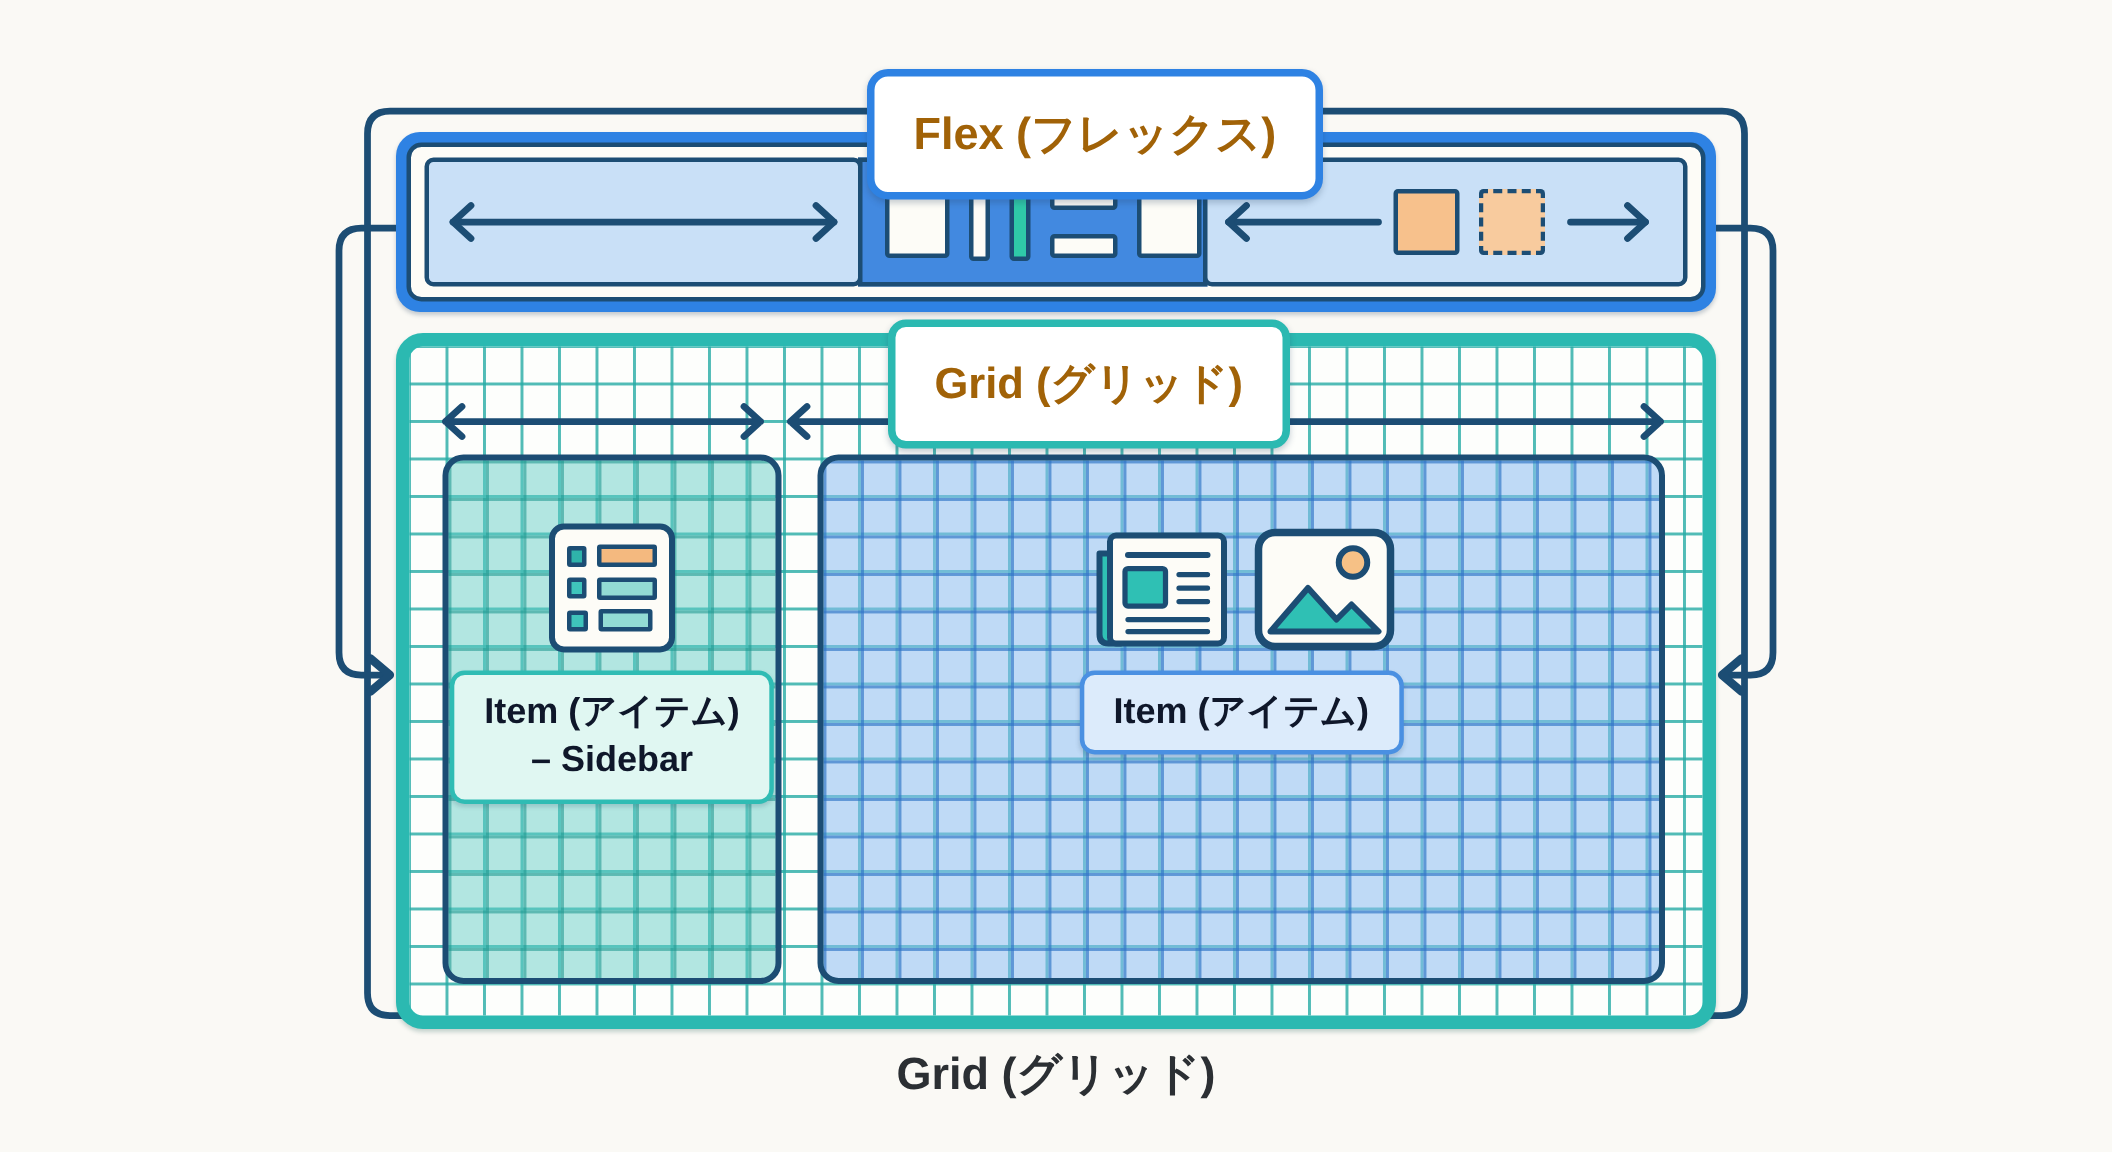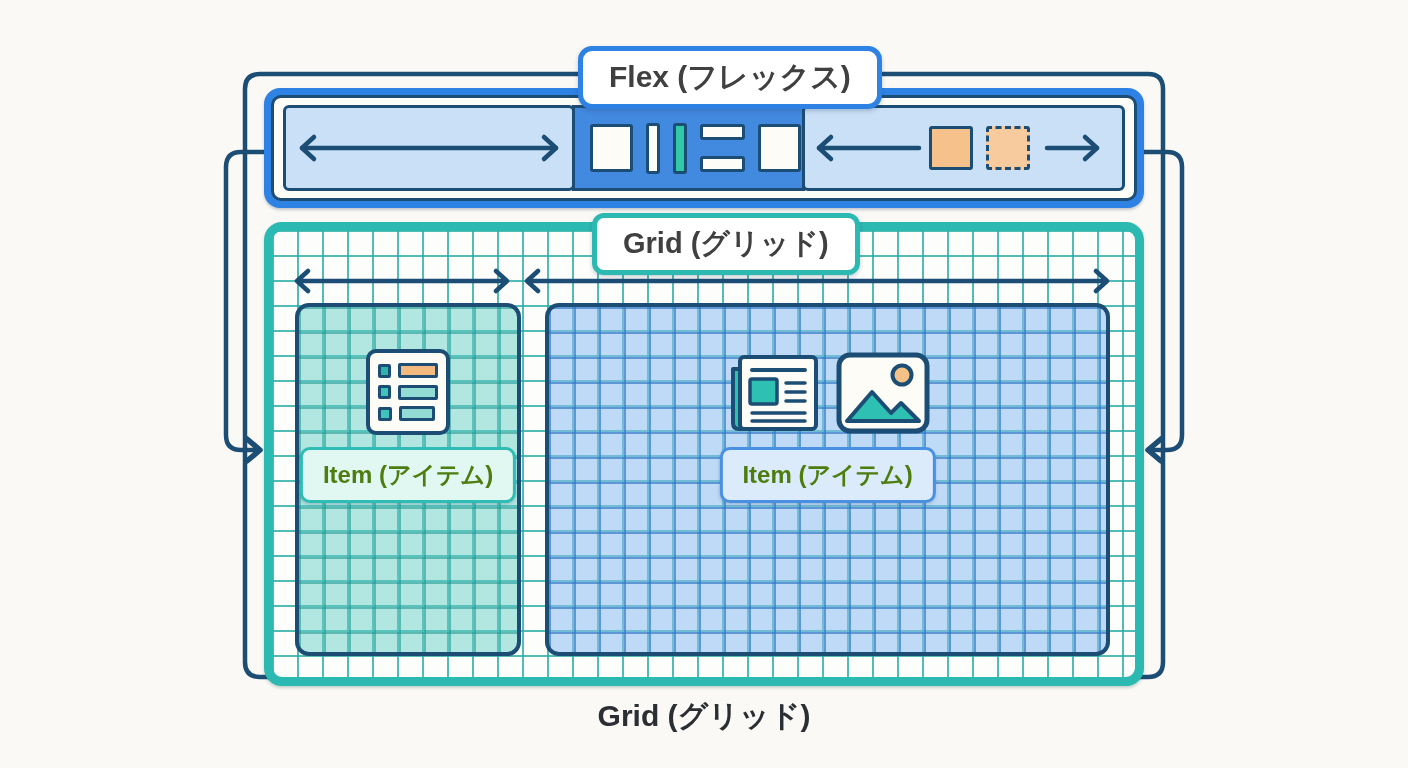--- a/index.html
+++ b/index.html
@@ -4,22 +4,22 @@
 <style>
   * { margin:0; padding:0; box-sizing:border-box; }
   html,body { width:1408px; height:768px; }
   body { font-family:"Liberation Sans","DejaVu Sans",sans-serif; background:#faf9f5; overflow:hidden; }
   .canvas { position:relative; width:1408px; height:768px; background:#faf9f5; }
 
   
   .connector-svg { position:absolute; left:0; top:0; width:1408px; height:768px; z-index:1; }
 
   
-  .headline { position:absolute; background:#ffffff; font-weight:bold; font-size:30px; color:#404040;
-              padding:6px 26px; box-shadow:0 2px 4px rgba(30,60,90,.25); z-index:30; white-space:nowrap; }
+  .headline { position:absolute; background:#ffffff; font-weight:bold; font-size:30px; color:#a16207;
+              padding:18px 26px; box-shadow:0 2px 4px rgba(30,60,90,.25); z-index:30; white-space:nowrap; }
   .flex-headline { left:578px; top:46px; border:5px solid #2e82e3; border-radius:14px; }
   .grid-headline { left:592px; top:213px; border:5px solid #2bb9b1; border-radius:12px; font-size:29px; }
 
   
   .flex-outer { position:absolute; left:264px; top:88px; width:880px; height:120px; background:#2e82e3;
                 border-radius:16px; padding:7px; z-index:10; box-shadow:0 2px 3px rgba(30,60,90,.25); }
   .flex-white { width:100%; height:100%; background:#fdfcf7; border:3px solid #1c4d74; border-radius:10px;
                 padding:7px 9px; }
   .flex-row { display:flex; width:100%; height:100%; }
   .flex-track { width:292px; background:#c9e0f7; border:3px solid #1c4d74; border-radius:6px;
@@ -59,21 +59,21 @@
                  background-size:25px 25px; }
   .content-box { left:272px; width:565px;
                  background-color:rgba(141,187,240,.55);
                  background-image:
                    linear-gradient(to right, rgba(43,115,197,.65) 2px, transparent 2px),
                    linear-gradient(to bottom, rgba(43,115,197,.65) 2px, transparent 2px);
                  background-size:25px 25px; }
 
   
   .item-label { position:absolute; left:50%; transform:translateX(-50%); top:140px; text-align:center;
-                font-weight:bold; font-size:24px; line-height:1.35; color:#4d7c0f;
+                font-weight:bold; font-size:24px; line-height:1.35; color:#0f172a;
                 padding:9px 20px; border-radius:10px; box-shadow:0 2px 3px rgba(30,60,90,.18);
                 white-space:nowrap; z-index:4; }
   .sidebar-label { background:#e0f7f2; border:3px solid #2fbcb4; }
   .content-label { background:#dcebfb; border:3px solid #4a90e2; }
 
   
   .sidebar-icon { position:absolute; left:50%; transform:translateX(-50%); top:42px; width:84px; height:86px;
                   background:#fdfcf7; border:4px solid #1c4d74; border-radius:10px;
                   padding:10px 8px; display:flex; flex-direction:column; justify-content:space-between; z-index:4; }
   .si-row { display:flex; gap:7px; align-items:center; }
@@ -163,20 +163,21 @@
             <div class="si-sq"></div>
             <div class="si-bar teal"></div>
           </div>
           <div class="si-row">
             <div class="si-sq"></div>
             <div class="si-bar teal short"></div>
           </div>
         </div>
         <div class="item-label sidebar-label">
           <div>Item (アイテム)</div>
+          <div>– Sidebar</div>
         </div>
       </div>
 
       <div class="grid-item-box content-box">
         <div class="content-icons">
           <svg width="96" height="84" viewBox="0 0 96 84">
             <path d="M 8 18 H 22 V 78 H 14 Q 8 78 8 72 Z" fill="#2fc0b4" stroke="#1c4d74" stroke-width="4" stroke-linejoin="round"></path>
             <rect x="15" y="6" width="76" height="72" rx="4" fill="#fdfcf7" stroke="#1c4d74" stroke-width="4"></rect>
             <path d="M 27 19 H 80" stroke="#1c4d74" stroke-width="4" stroke-linecap="round"></path>
             <rect x="25" y="28" width="27" height="25" rx="2" fill="#2fc0b4" stroke="#1c4d74" stroke-width="3.5"></rect>

